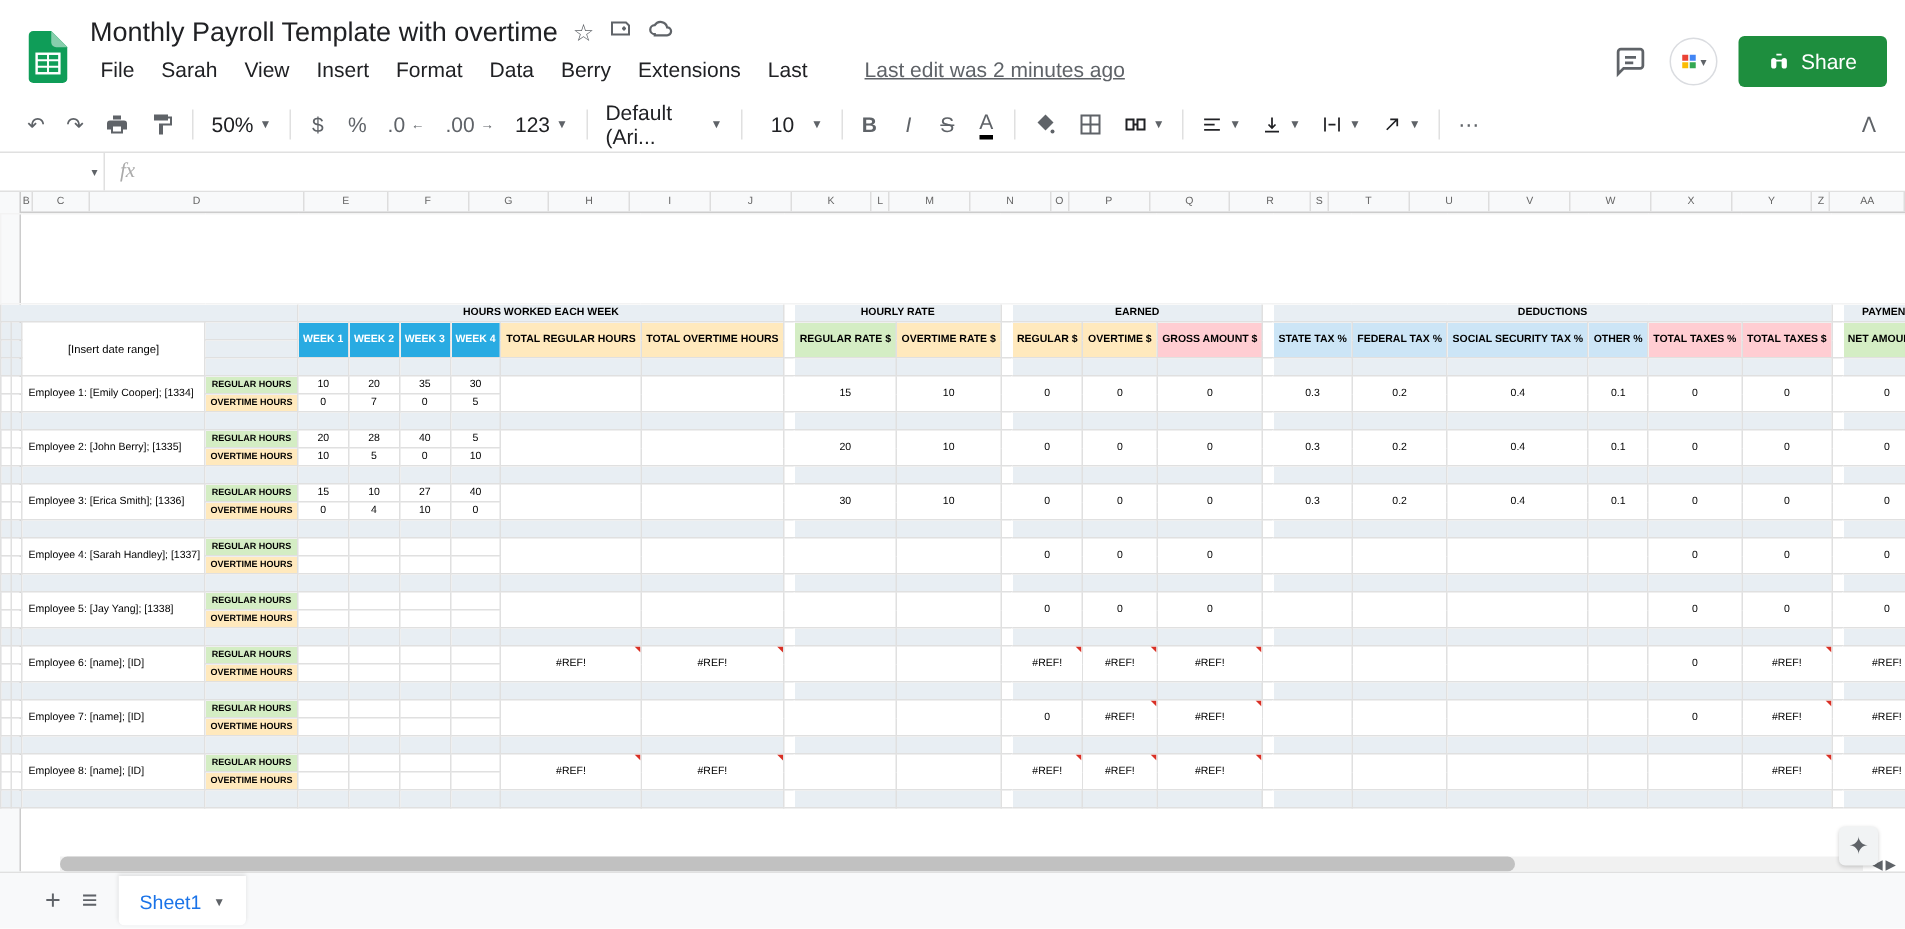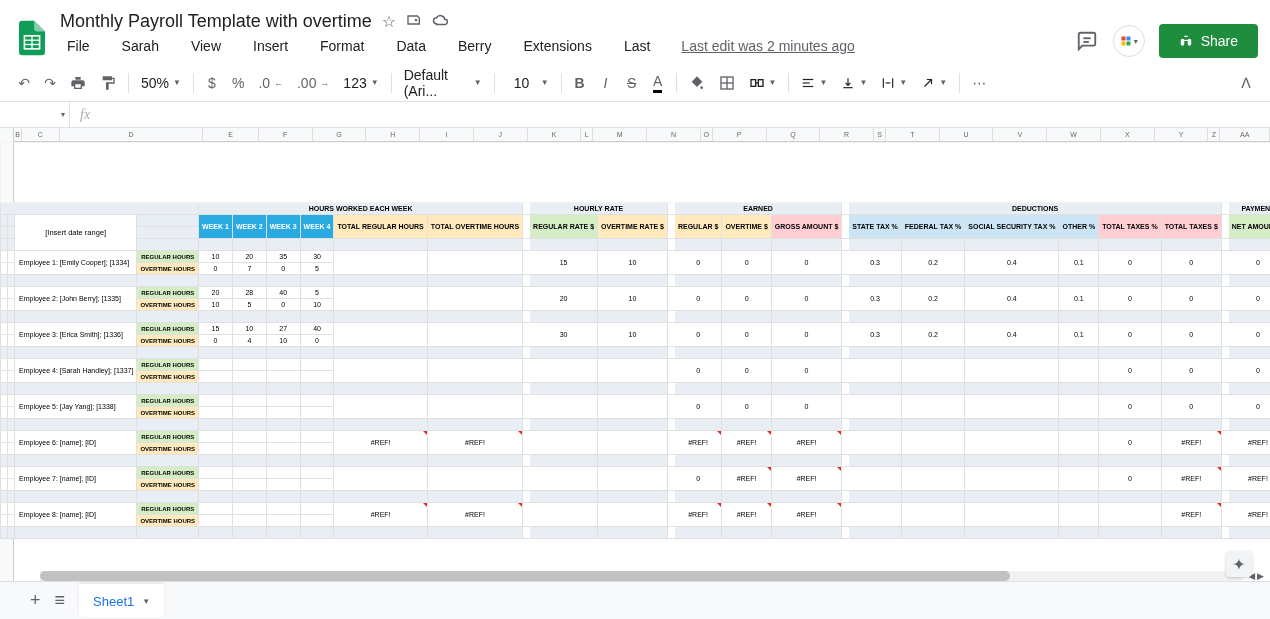--- a/index.html
+++ b/index.html
@@ -6,23 +6,23 @@
 body { background: #fff; width: 1270px; height: 619px; overflow: hidden; position: relative; display: flex; flex-direction: column; }
 
 
 .header { display: flex; align-items: flex-end; padding: 6px 12px; height: 64px; }
 .logo { width: 40px; height: 40px; margin-right: 8px; display: flex; align-items: center; justify-content: center; }
 .logo svg { width: 26px; height: 36px; }
 .title-area { flex: 1; display: flex; flex-direction: column; }
 .title-row { display: flex; align-items: center; gap: 10px; }
 .doc-title { font-size: 18px; color: #202124; }
 .title-icon { color: #5f6368; font-size: 16px; cursor: pointer; }
-.menu-bar { display: flex; gap: 18px; margin-top: 2px; align-items: center; }
+.menu-bar { display: flex; gap: 4px; margin-top: 2px; align-items: center; }
 .menu-item { font-size: 14px; color: #202124; padding: 4px 7px; cursor: pointer; border-radius: 4px; }
-.last-edit { font-size: 14px; color: #5f6368; text-decoration: underline; margin-left: 6px; cursor: pointer; }
+.last-edit { font-size: 14px; color: #5f6368; text-decoration: underline; margin-left: 27px; cursor: pointer; }
 .header-right { display: flex; align-items: center; gap: 14px; }
 .header-icon { width: 24px; height: 24px; color: #5f6368; cursor: pointer; display: flex; align-items: center; justify-content: center; }
 .avatar { width: 32px; height: 32px; border-radius: 50%; border: 1px solid #dadce0; display: flex; align-items: center; justify-content: center; padding: 2px 6px; gap:2px; }
 .share-btn { background: #1e8e3e; color: white; border: none; border-radius: 4px; padding: 9px 20px; font-size: 14px; font-weight: 500; cursor: pointer; display: flex; align-items: center; gap: 8px; }
 
 
 .toolbar { display: flex; align-items: center; padding: 4px 12px; height: 38px; border-bottom: 1px solid #e0e0e0; gap: 2px; }
 .tb-btn { padding: 4px 6px; cursor: pointer; color: #5f6368; display: flex; align-items: center; justify-content: center; min-width: 24px; height: 26px; border-radius: 2px; font-size: 14px; }
 .tb-sep { width: 1px; height: 20px; background: #e0e0e0; margin: 0 4px; }
 .tb-dd { display: flex; align-items: center; gap: 4px; padding: 4px 6px; cursor: pointer; color: #202124; font-size: 14px; }

